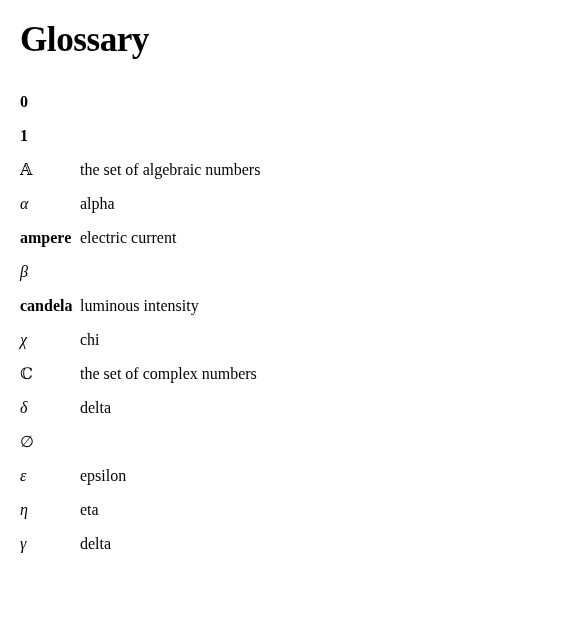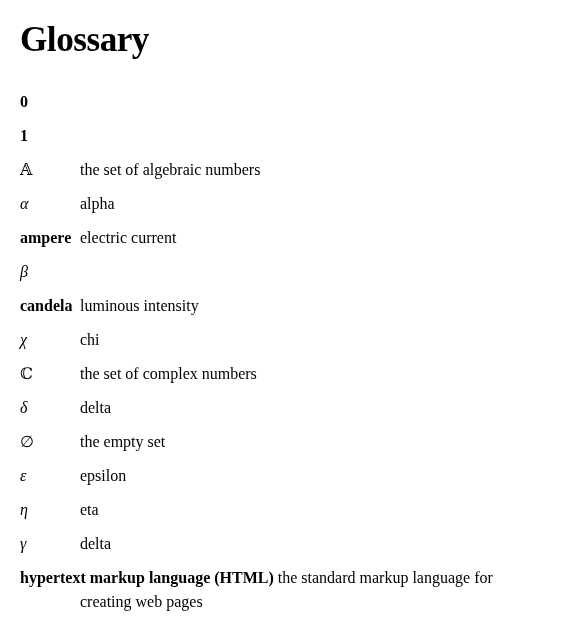--- a/index.html
+++ b/index.html
@@ -100,28 +100,26 @@
     <li class="glossary-item">
       <span class="term symbol">ℂ</span>
       <span class="definition">the set of complex numbers</span>
     </li>
     <li class="glossary-item">
       <span class="term " style="font-style: italic;">δ</span>
       <span class="definition">delta</span>
     </li>
     <li class="glossary-item">
       <span class="term symbol">∅</span>
-      <span class="definition">the empty set</span>
     </li>
     <li class="glossary-item">
       <span class="term " style="font-style: italic;">ε</span>
       <span class="definition">epsilon</span>
     </li>
     <li class="glossary-item">
       <span class="term " style="font-style: italic;">η</span>
       <span class="definition">eta</span>
     </li>
     <li class="glossary-item">
       <span class="term " style="font-style: italic;">γ</span>
       <span class="definition">delta</span>
     </li>
-    <li class="glossary-item multiline" style="display: block; margin-bottom: 10px; padding-left: 60px; text-indent: -60px;"><span style="font-weight: bold;">hypertext markup language (HTML) </span><span>the standard markup language for creating web pages</span></li>
   </ul>
 
 </body></html>

